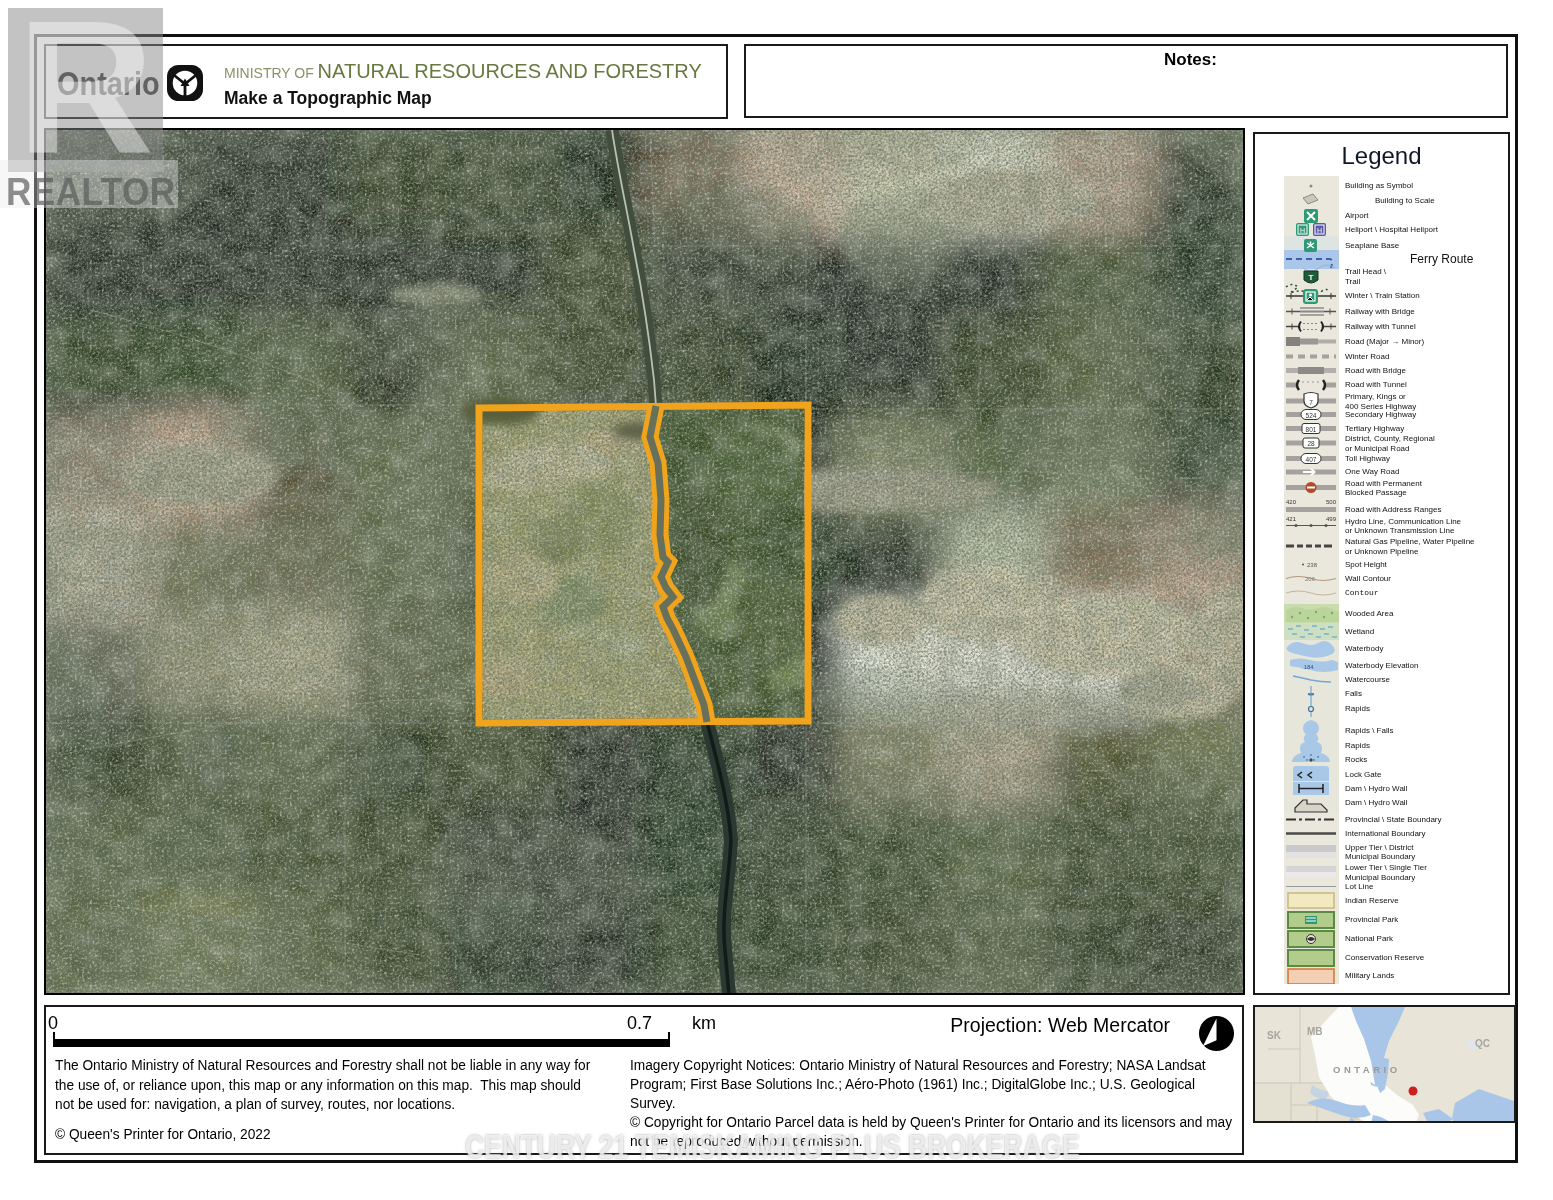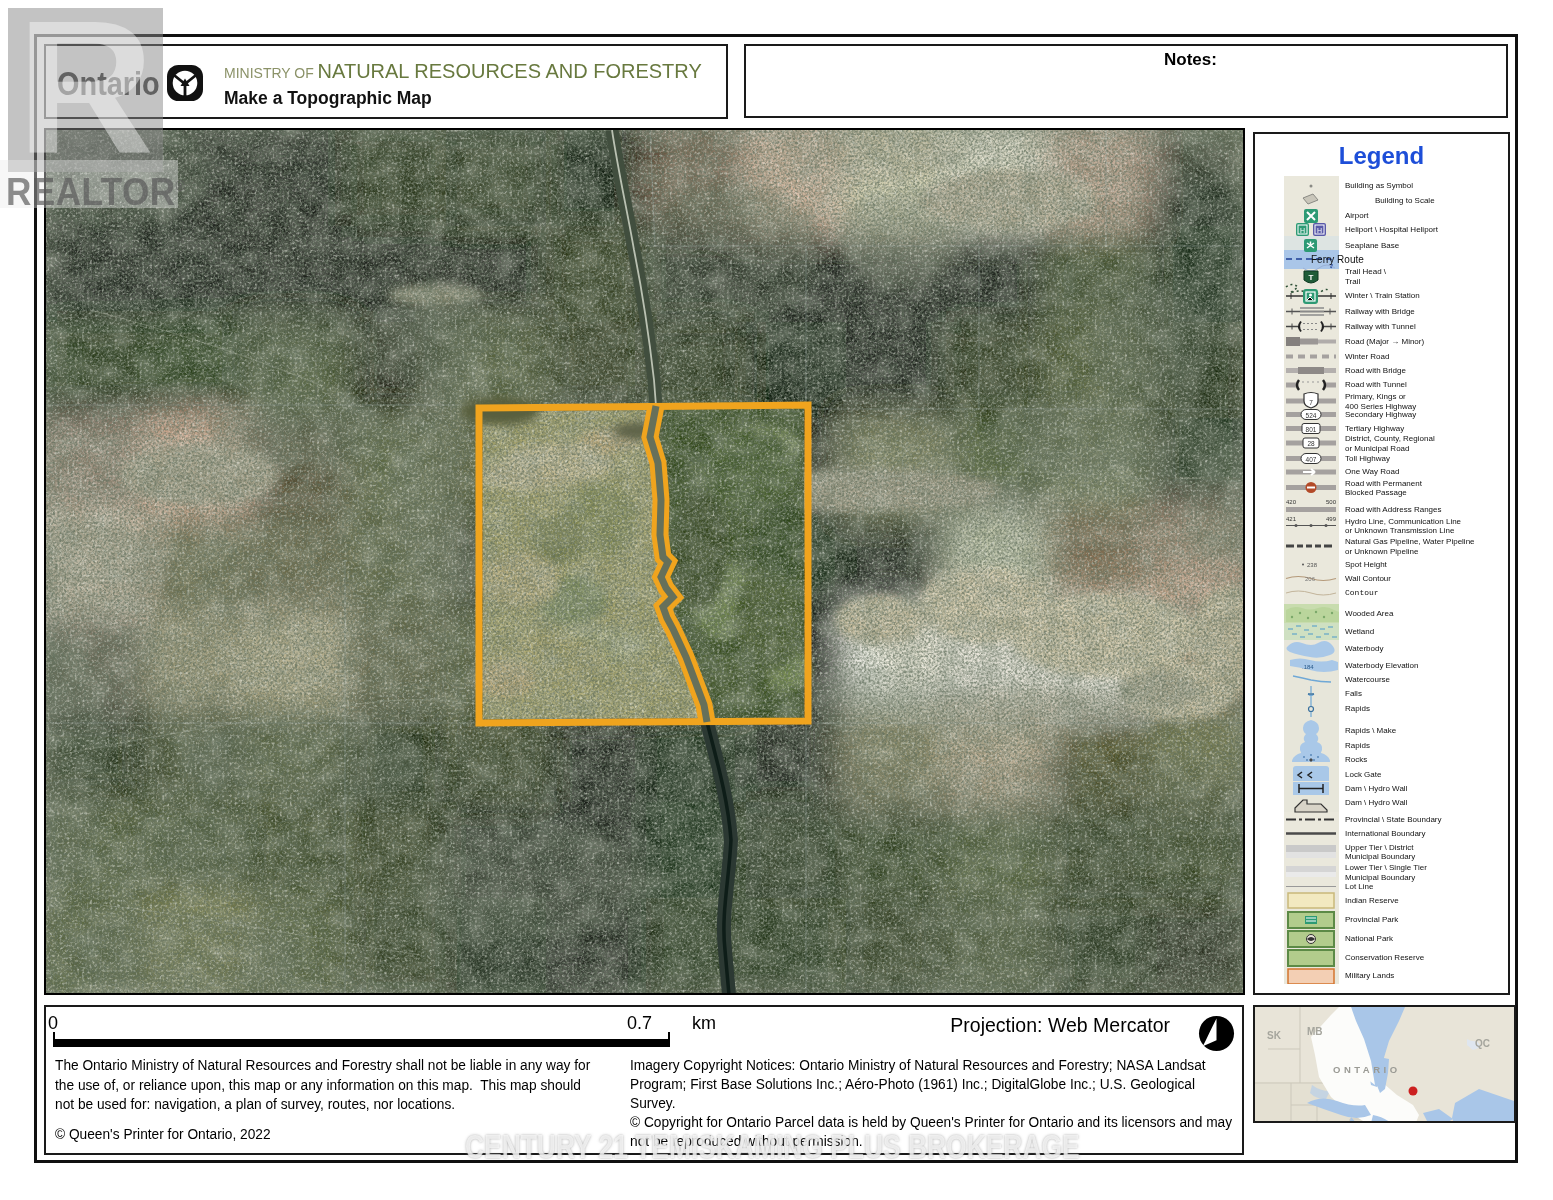--- a/index.html
+++ b/index.html
@@ -286,21 +286,21 @@
 <path d="M707 722 C718 765 728 800 731 840 C729 880 721 915 725 950 L729 995" stroke="#0e1d18" stroke-width="3.5" fill="none"></path>
 
 <g stroke="#f0a41e" fill="none">
  <path d="M479 408 L808 405 L808 721 L479 723 Z" stroke-width="7"></path>
  <path d="M656 406 L650 437 L658 463 L661 500 L660 535 L663 557 L668 562 L661 577 L666 588 L673 597 L663 607 L667 618 L673 629 L679 642 L686 657 L692 673 L698 689 L704 705 L707 722" stroke-width="17"></path>
 </g>
 <path d="M656 406 L650 437 L658 463 L661 500 L660 535 L663 557 L668 562 L661 577 L666 588 L673 597 L663 607 L667 618 L673 629 L679 642 L686 657 L692 673 L698 689 L704 705 L707 722" stroke="#66705a" stroke-width="7" fill="none"></path>
 </svg></div>
 
 <div class="abs" style="left:1253px;top:132px;width:257px;height:863px;border:2px solid #1a1a1a;background:#fff;"></div>
-<div class="abs" style="left:1253px;top:142px;width:257px;text-align:center;font-size:24px;font-weight:bold;color:#1d4ed8;">Legend</div>
+<div class="abs" style="left:1253px;top:142px;width:257px;text-align:center;font-size:24px;font-weight:normal;color:#0f172a;">Legend</div>
 <div class="abs" style="left:1284px;top:176px;width:55px;height:808px;background:#eae8dc;"></div>
 <div class="abs" style="left:1284px;top:236px;width:55px;height:16px;background:#dde4e2;"></div>
 <div class="abs" style="left:1284px;top:250px;width:55px;height:19px;background:#aac6e8;"></div>
 <div class="abs" style="left:1284px;top:604px;width:55px;height:19px;background:#c8dcae;"></div>
 <div class="abs" style="left:1284px;top:623px;width:55px;height:17px;background:#cfe0c2;"></div>
 <div class="abs" style="left:1284px;top:640px;width:55px;height:172px;background:#e7e6da;"></div>
 <svg class="abs" style="left:1284px;top:176px;" width="55" height="808" viewBox="1284 176 55 808">
 
 <g font-family="Liberation Sans,sans-serif">
 <circle cx="1311" cy="186" r="1.5" fill="#8a8a84"></circle>
@@ -430,21 +430,21 @@
 <rect x="1288" y="950" width="46" height="16" fill="#b2cc8c" stroke="#5c8a46" stroke-width="2"></rect>
 <rect x="1288" y="969" width="46" height="15" fill="#f3cfb4" stroke="#d4742e" stroke-width="1.5"></rect>
 </g>
 
 </svg>
 <div class="abs" style="left:1345px;top:181px;font-size:8px;line-height:9.5px;color:#111;white-space:nowrap;">Building as Symbol</div>
 <div class="abs" style="left:1345px;top:195.5px;font-size:8px;line-height:9.5px;color:#111;white-space:nowrap;margin-left:30px;">Building to Scale</div>
 <div class="abs" style="left:1345px;top:210.5px;font-size:8px;line-height:9.5px;color:#111;white-space:nowrap;">Airport</div>
 <div class="abs" style="left:1345px;top:224.5px;font-size:8px;line-height:9.5px;color:#111;white-space:nowrap;">Heliport \ Hospital Heliport</div>
 <div class="abs" style="left:1345px;top:240.5px;font-size:8px;line-height:9.5px;color:#111;white-space:nowrap;">Seaplane Base</div>
-<div class="abs" style="left:1311px;top:254.5px;font-size:10px;line-height:9.5px;color:#111;white-space:nowrap;">Ferry Route</div>
+<div class="abs" style="left:1410px;top:254.5px;font-size:12px;line-height:9.5px;color:#111;white-space:nowrap;">Ferry Route</div>
 <div class="abs" style="left:1345px;top:267px;font-size:8px;line-height:9.5px;color:#111;">Trail Head \<br>Trail</div>
 <div class="abs" style="left:1345px;top:291px;font-size:8px;line-height:9.5px;color:#111;white-space:nowrap;">Winter \ Train Station</div>
 <div class="abs" style="left:1345px;top:306.5px;font-size:8px;line-height:9.5px;color:#111;white-space:nowrap;">Railway with Bridge</div>
 <div class="abs" style="left:1345px;top:321.5px;font-size:8px;line-height:9.5px;color:#111;white-space:nowrap;">Railway with Tunnel</div>
 <div class="abs" style="left:1345px;top:336.5px;font-size:8px;line-height:9.5px;color:#111;white-space:nowrap;">Road (Major → Minor)</div>
 <div class="abs" style="left:1345px;top:351.5px;font-size:8px;line-height:9.5px;color:#111;white-space:nowrap;text-align:center;">Winter Road</div>
 <div class="abs" style="left:1345px;top:365.5px;font-size:8px;line-height:9.5px;color:#111;white-space:nowrap;">Road with Bridge</div>
 <div class="abs" style="left:1345px;top:380px;font-size:8px;line-height:9.5px;color:#111;white-space:nowrap;">Road with Tunnel</div>
 <div class="abs" style="left:1345px;top:392px;font-size:8px;line-height:9.5px;color:#111;">Primary, Kings or<br>400 Series Highway</div>
 <div class="abs" style="left:1345px;top:409.5px;font-size:8px;line-height:9.5px;color:#111;white-space:nowrap;">Secondary Highway</div>
@@ -459,21 +459,21 @@
 <div class="abs" style="left:1345px;top:559.5px;font-size:8px;line-height:9.5px;color:#111;white-space:nowrap;">Spot Height</div>
 <div class="abs" style="left:1345px;top:573.5px;font-size:8px;line-height:9.5px;color:#111;white-space:nowrap;">Wall Contour</div>
 <div class="abs" style="left:1345px;top:588px;font-size:8px;line-height:9.5px;color:#111;white-space:nowrap;font-family:Liberation Mono, monospace;">Contour</div>
 <div class="abs" style="left:1345px;top:608.5px;font-size:8px;line-height:9.5px;color:#111;white-space:nowrap;">Wooded Area</div>
 <div class="abs" style="left:1345px;top:626.5px;font-size:8px;line-height:9.5px;color:#111;white-space:nowrap;">Wetland</div>
 <div class="abs" style="left:1345px;top:644px;font-size:8px;line-height:9.5px;color:#111;white-space:nowrap;">Waterbody</div>
 <div class="abs" style="left:1345px;top:660.5px;font-size:8px;line-height:9.5px;color:#111;white-space:nowrap;">Waterbody Elevation</div>
 <div class="abs" style="left:1345px;top:674.5px;font-size:8px;line-height:9.5px;color:#111;white-space:nowrap;">Watercourse</div>
 <div class="abs" style="left:1345px;top:689px;font-size:8px;line-height:9.5px;color:#111;white-space:nowrap;">Falls</div>
 <div class="abs" style="left:1345px;top:703.5px;font-size:8px;line-height:9.5px;color:#111;white-space:nowrap;">Rapids</div>
-<div class="abs" style="left:1345px;top:726px;font-size:8px;line-height:9.5px;color:#111;white-space:nowrap;">Rapids \ Make</div>
+<div class="abs" style="left:1345px;top:726px;font-size:8px;line-height:9.5px;color:#111;white-space:nowrap;">Rapids \ Falls</div>
 <div class="abs" style="left:1345px;top:740.5px;font-size:8px;line-height:9.5px;color:#111;white-space:nowrap;">Rapids</div>
 <div class="abs" style="left:1345px;top:755px;font-size:8px;line-height:9.5px;color:#111;white-space:nowrap;">Rocks</div>
 <div class="abs" style="left:1345px;top:769.5px;font-size:8px;line-height:9.5px;color:#111;white-space:nowrap;">Lock Gate</div>
 <div class="abs" style="left:1345px;top:783.5px;font-size:8px;line-height:9.5px;color:#111;white-space:nowrap;">Dam \ Hydro Wall</div>
 <div class="abs" style="left:1345px;top:797.5px;font-size:8px;line-height:9.5px;color:#111;white-space:nowrap;">Dam \ Hydro Wall</div>
 <div class="abs" style="left:1345px;top:814.5px;font-size:8px;line-height:9.5px;color:#111;white-space:nowrap;">Provincial \ State Boundary</div>
 <div class="abs" style="left:1345px;top:828.5px;font-size:8px;line-height:9.5px;color:#111;white-space:nowrap;">International Boundary</div>
 <div class="abs" style="left:1345px;top:842.5px;font-size:8px;line-height:9.5px;color:#111;">Upper Tier \ District<br>Municipal Boundary</div>
 <div class="abs" style="left:1345px;top:863px;font-size:8px;line-height:9.5px;color:#111;">Lower Tier \ Single Tier<br>Municipal Boundary</div>
 <div class="abs" style="left:1345px;top:881.5px;font-size:8px;line-height:9.5px;color:#111;white-space:nowrap;">Lot Line</div>

